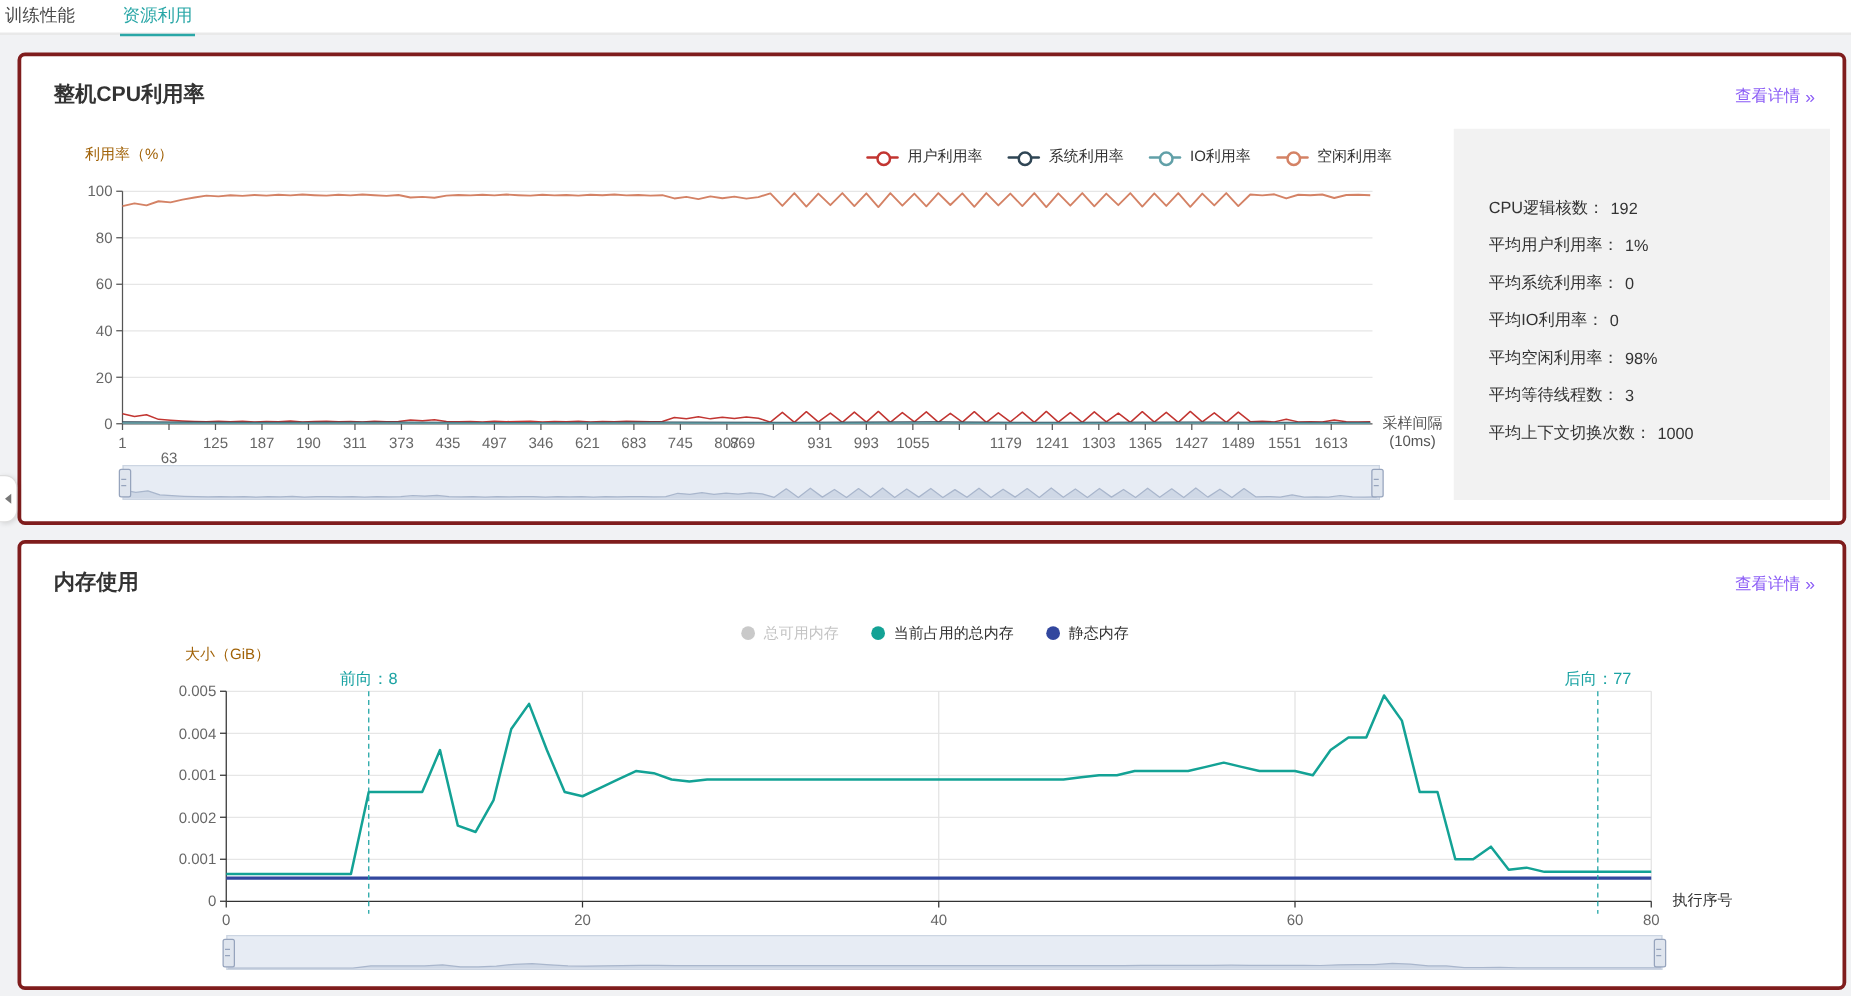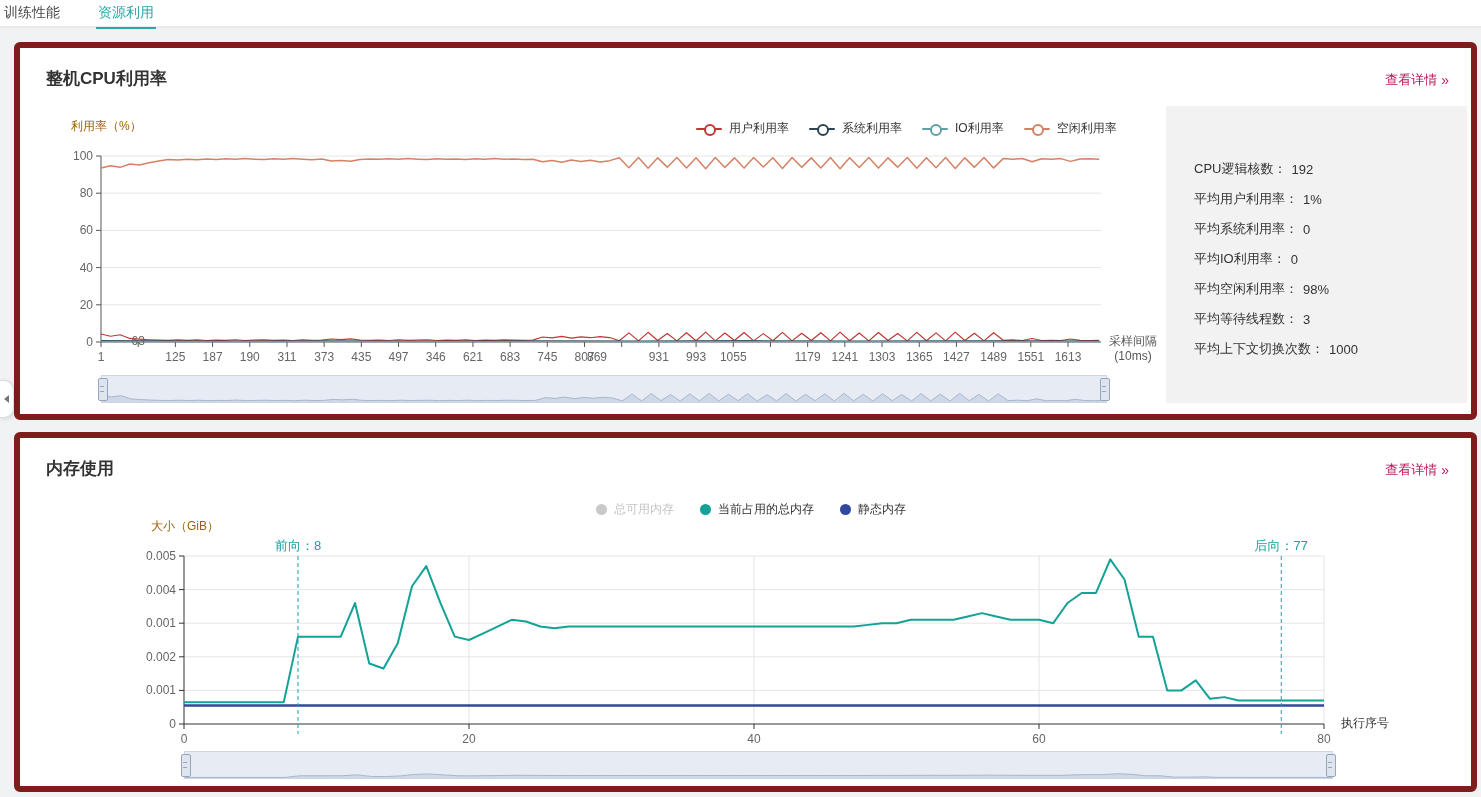--- a/index.html
+++ b/index.html
@@ -12,26 +12,26 @@
           border-bottom:2px solid #e9e9e9;display:flex;align-items:center;
           padding-left:4px;gap:38px;box-sizing:border-box;}
   .tab{font-size:14px;color:#4a4a4a;cursor:pointer;position:relative;height:28px;
        line-height:26px;}
   .tab.active{color:#2aa7a7;}
   .tab.active::after{content:"";position:absolute;left:-2px;right:-2px;bottom:-2px;
        height:2px;background:#2aa7a7;}
 
   
   .card{position:absolute;left:14px;width:1463px;background:#fff;
-        border:6px solid #7f1d1d;border-radius:6px;box-sizing:border-box;}
+        border:3px solid #7f1d1d;border-radius:6px;box-sizing:border-box;}
   #cpu-card{top:42px;height:378px;}
   #mem-card{top:432px;height:360px;}
   .card-title{position:absolute;left:26px;top:19px;font-size:17px;font-weight:bold;
               color:#333;}
-  .detail-link{position:absolute;right:22px;top:23px;font-size:13px;color:#be185d;
+  .detail-link{position:absolute;right:22px;top:23px;font-size:13px;color:#8b5cf6;
                cursor:pointer;display:flex;align-items:center;gap:4px;}
   .detail-link .arrow{font-size:14px;}
 
   
   .legend-row{position:absolute;display:flex;align-items:center;}
   #cpu-legend{top:72px;left:676px;gap:20px;}
   #mem-legend{top:63px;left:576px;gap:26px;}
   .legend-item{display:flex;align-items:center;gap:7px;cursor:pointer;}
   .legend-label{font-size:12px;color:#333;}
   .legend-item.disabled .legend-label{color:#c4c4c4;}
@@ -179,21 +179,21 @@
           <line x1="-5" y1="111.6" x2="0" y2="111.6" stroke="#555" stroke-width="1"></line>
           <line x1="-5" y1="74.4" x2="0" y2="74.4" stroke="#555" stroke-width="1"></line>
           <line x1="-5" y1="37.19999999999999" x2="0" y2="37.19999999999999" stroke="#555" stroke-width="1"></line>
           <line x1="-5" y1="0" x2="0" y2="0" stroke="#555" stroke-width="1"></line>
           <polyline points="0,178.002 9.598080383923214,180.234 19.19616076784643,178.746 28.794241151769647,182.466 38.39232153569286,183.21 47.99040191961608,183.768 57.588482303539294,184.14 67.18656268746251,184.326 76.78464307138572,183.954 86.38272345530893,184.326 95.98080383923217,183.954 105.57888422315537,184.512 115.17696460707859,184.14 124.77504499100179,184.326 134.37312537492502,183.768 143.9712057588482,184.512 153.56928614277143,184.14 163.16736652669468,183.954 172.76544691061787,184.326 182.3635272945411,184.14 191.96160767846433,184.512 201.55968806238752,183.954 211.15776844631074,184.326 220.75584883023393,184.14 230.35392921415718,183.024 239.9520095980804,183.582 249.55008998200358,182.838 259.1481703659268,184.14 268.74625074985005,184.326 278.34433113377327,184.14 287.9424115176964,184.512 297.5404919016197,183.954 307.13857228554286,184.326 316.7366526694661,184.14 326.33473305338936,183.954 335.9328134373125,184.512 345.53089382123574,184.14 355.128974205159,184.326 364.7270545890822,183.954 374.3251349730054,184.512 383.92321535692867,184.14 393.5212957408518,184.326 403.11937612477504,183.954 412.7174565086982,184.14 422.3155368926215,184.326 431.9136172765447,184.14 441.51169766046786,180.978 451.10977804439113,181.908 460.70785842831435,180.42 470.3059388122375,182.094 479.9040191961608,180.792 489.502099580084,181.722 499.10017996400717,180.606 508.69826034793044,181.536 518.2963407318535,184.698 527.8944211157769,176.886 537.4925014997001,184.884 547.0905818836233,176.328 556.6886622675465,184.512 566.2867426514697,177.444 575.8848230353929,184.884 585.4829034193162,176.7 595.0809838032394,184.698 604.6790641871626,176.142 614.2771445710857,184.884 623.875224955009,177.072 633.4733053389322,184.512 643.0713857228554,176.514 652.6694661067787,184.884 662.2675464907019,177.63 671.865626874625,184.698 681.4637072585483,176.328 691.0617876424715,184.884 700.6598680263946,177.258 710.257948410318,184.512 719.8560287942412,176.7 729.4541091781643,184.884 739.0521895620876,176.142 748.6502699460108,184.698 758.2483503299339,177.072 767.8464307138573,184.884 777.4445110977805,176.514 787.0425914817037,184.512 796.6406718656269,177.444 806.2387522495501,184.884 815.8368326334733,176.328 825.4349130173964,184.698 835.0329934013198,176.886 844.631073785243,184.884 854.2291541691661,176.142 863.8272345530894,184.512 873.4253149370126,177.258 883.0233953209357,184.884 892.6214757048591,176.7 902.2195560887823,184.326 911.8176364727054,183.954 921.4157168566287,184.512 931.0137972405519,182.466 940.611877624475,184.512 950.2099580083983,184.326 959.8080383923216,184.512 969.4061187762447,183.024 979.004199160168,184.326 988.6022795440912,184.512 998.2003599280143,184.326" fill="none" stroke="#c23531" stroke-width="1.2" stroke-linejoin="round"></polyline>
           <polyline points="0,184.698 107.37852429514098,185.07 215.35692861427714,184.884 323.3353329334133,185.256 431.3137372525495,184.884 539.2921415716856,185.07 647.2705458908218,184.698 755.248950209958,185.07 863.2273545290942,184.884 998.2003599280143,185.07" fill="none" stroke="#2f4554" stroke-width="1.2" stroke-linejoin="round"></polyline>
           <polyline points="0,185.442 107.37852429514098,185.628 215.35692861427714,185.442 323.3353329334133,185.628 431.3137372525495,185.442 539.2921415716856,185.628 647.2705458908218,185.442 755.248950209958,185.628 863.2273545290942,185.442 998.2003599280143,185.628" fill="none" stroke="#61a0a8" stroke-width="1.2" stroke-linejoin="round"></polyline>
           <polyline points="0,11.903999999999996 9.598080383923214,9.671999999999997 19.19616076784643,11.346000000000004 28.794241151769647,7.9979999999999905 38.39232153569286,8.927999999999997 47.99040191961608,6.695999999999998 57.588482303539294,5.021999999999991 67.18656268746251,3.533999999999992 76.78464307138572,4.092000000000013 86.38272345530893,3.162000000000006 95.98080383923217,3.719999999999999 105.57888422315537,2.9759999999999707 115.17696460707859,3.533999999999992 124.77504499100179,2.789999999999992 134.37312537492502,3.348000000000013 143.9712057588482,2.6040000000000134 153.56928614277143,3.162000000000006 163.16736652669468,3.533999999999992 172.76544691061787,2.789999999999992 182.3635272945411,3.348000000000013 191.96160767846433,2.6040000000000134 201.55968806238752,3.162000000000006 211.15776844631074,3.719999999999999 220.75584883023393,2.9759999999999707 230.35392921415718,5.021999999999991 239.9520095980804,4.463999999999999 249.55008998200358,5.207999999999998 259.1481703659268,3.533999999999992 268.74625074985005,2.9759999999999707 278.34433113377327,3.348000000000013 287.9424115176964,2.789999999999992 297.5404919016197,3.348000000000013 307.13857228554286,2.6040000000000134 316.7366526694661,3.162000000000006 326.33473305338936,3.533999999999992 335.9328134373125,2.789999999999992 345.53089382123574,3.348000000000013 355.128974205159,2.9759999999999707 364.7270545890822,3.533999999999992 374.3251349730054,2.789999999999992 383.92321535692867,3.162000000000006 393.5212957408518,2.6040000000000134 403.11937612477504,3.348000000000013 412.7174565086982,2.9759999999999707 422.3155368926215,3.533999999999992 431.9136172765447,3.162000000000006 441.51169766046786,5.765999999999991 451.10977804439113,4.463999999999999 460.70785842831435,6.324000000000012 470.3059388122375,4.092000000000013 479.9040191961608,5.5800000000000125 489.502099580084,4.277999999999992 499.10017996400717,5.951999999999998 508.69826034793044,4.650000000000006 518.2963407318535,1.6740000000000066 527.8944211157769,11.71799999999999 537.4925014997001,1.4879999999999995 547.0905818836233,12.275999999999982 556.6886622675465,1.8600000000000136 566.2867426514697,11.159999999999997 575.8848230353929,1.4879999999999995 585.4829034193162,11.903999999999996 595.0809838032394,1.6740000000000066 604.6790641871626,12.647999999999996 614.2771445710857,1.4879999999999995 623.875224955009,11.53200000000001 633.4733053389322,1.8600000000000136 643.0713857228554,12.090000000000003 652.6694661067787,1.4879999999999995 662.2675464907019,10.974000000000018 671.865626874625,1.6740000000000066 681.4637072585483,12.462000000000018 691.0617876424715,1.4879999999999995 700.6598680263946,11.346000000000004 710.257948410318,1.8600000000000136 719.8560287942412,11.903999999999996 729.4541091781643,1.4879999999999995 739.0521895620876,12.647999999999996 748.6502699460108,1.6740000000000066 758.2483503299339,11.53200000000001 767.8464307138573,1.4879999999999995 777.4445110977805,12.090000000000003 787.0425914817037,1.8600000000000136 796.6406718656269,11.159999999999997 806.2387522495501,1.4879999999999995 815.8368326334733,12.275999999999982 825.4349130173964,1.6740000000000066 835.0329934013198,11.71799999999999 844.631073785243,1.4879999999999995 854.2291541691661,12.462000000000018 863.8272345530894,1.8600000000000136 873.4253149370126,11.346000000000004 883.0233953209357,1.4879999999999995 892.6214757048591,11.903999999999996 902.2195560887823,2.6040000000000134 911.8176364727054,3.348000000000013 921.4157168566287,2.4180000000000064 931.0137972405519,5.765999999999991 940.611877624475,2.789999999999992 950.2099580083983,3.162000000000006 959.8080383923216,2.6040000000000134 969.4061187762447,5.3940000000000055 979.004199160168,2.9759999999999707 988.6022795440912,2.789999999999992 998.2003599280143,3.162000000000006" fill="none" stroke="#d48265" stroke-width="1.5" stroke-linejoin="round"></polyline>
         </svg>
     <span class="xt" style="left: 0px; top: 194px;">1</span>
-        <span class="xt" style="left: 37.1926px; top: 178px;">63</span>
+        <span class="xt" style="left: 37.1926px; top: 206px;">63</span>
         <span class="xt" style="left: 74.3851px; top: 194px;">125</span>
         <span class="xt" style="left: 111.578px; top: 194px;">187</span>
         <span class="xt" style="left: 148.77px; top: 194px;">190</span>
         <span class="xt" style="left: 185.963px; top: 194px;">311</span>
         <span class="xt" style="left: 223.155px; top: 194px;">373</span>
         <span class="xt" style="left: 260.348px; top: 194px;">435</span>
         <span class="xt" style="left: 297.54px; top: 194px;">497</span>
         <span class="xt" style="left: 334.733px; top: 194px;">346</span>
         <span class="xt" style="left: 371.926px; top: 194px;">621</span>
         <span class="xt" style="left: 409.118px; top: 194px;">683</span>

